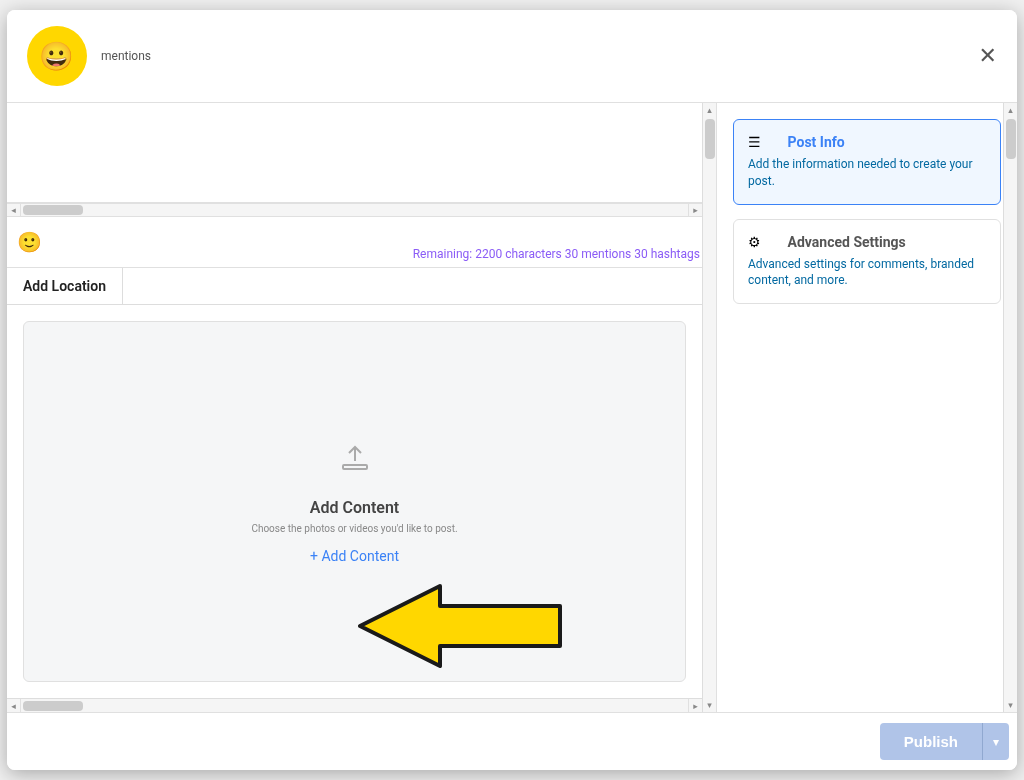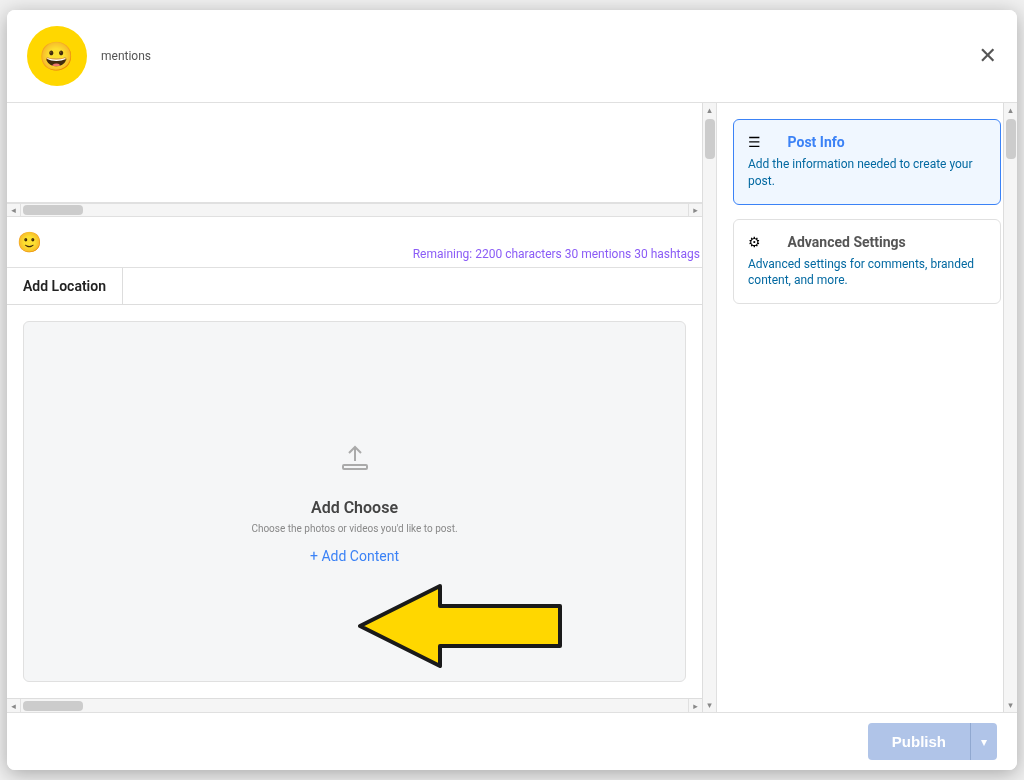--- a/index.html
+++ b/index.html
@@ -364,21 +364,21 @@
     }
 
     .section-card-desc {
       font-size: 12px;
       color: #0369a1;
       line-height: 1.4;
     }
 
     
     .modal-footer {
-      padding: 10px 20px;
+      padding: 10px 8px;
       border-top: 1px solid #e0e0e0;
       display: flex;
       justify-content: flex-end;
       align-items: center;
       background: #fff;
     }
 
     .publish-btn-group {
       display: flex;
       align-items: stretch;
@@ -467,21 +467,21 @@
       </div>
 
       <div class="add-content-section">
         <div class="upload-icon">
           <svg viewBox="0 0 40 40">
             <rect x="8" y="26" width="24" height="4" rx="1" fill="none" stroke="#aaa" stroke-width="2"></rect>
             <line x1="20" y1="22" x2="20" y2="8" stroke="#aaa" stroke-width="2"></line>
             <polyline points="14,14 20,8 26,14" stroke="#aaa" stroke-width="2" fill="none"></polyline>
           </svg>
         </div>
-        <div class="add-content-title">Add Choose</div>
+        <div class="add-content-title">Add Content</div>
         <div class="add-content-subtitle">Choose the photos or videos you'd like to post.</div>
         <a class="add-content-link">+ Add Content</a>
       </div>
 
       <div class="bottom-h-scrollbar">
         <div class="h-scroll-arrow-left">◂</div>
         <div class="h-scrollbar-thumb"></div>
         <div class="h-scroll-arrow-right">▸</div>
       </div>
 

